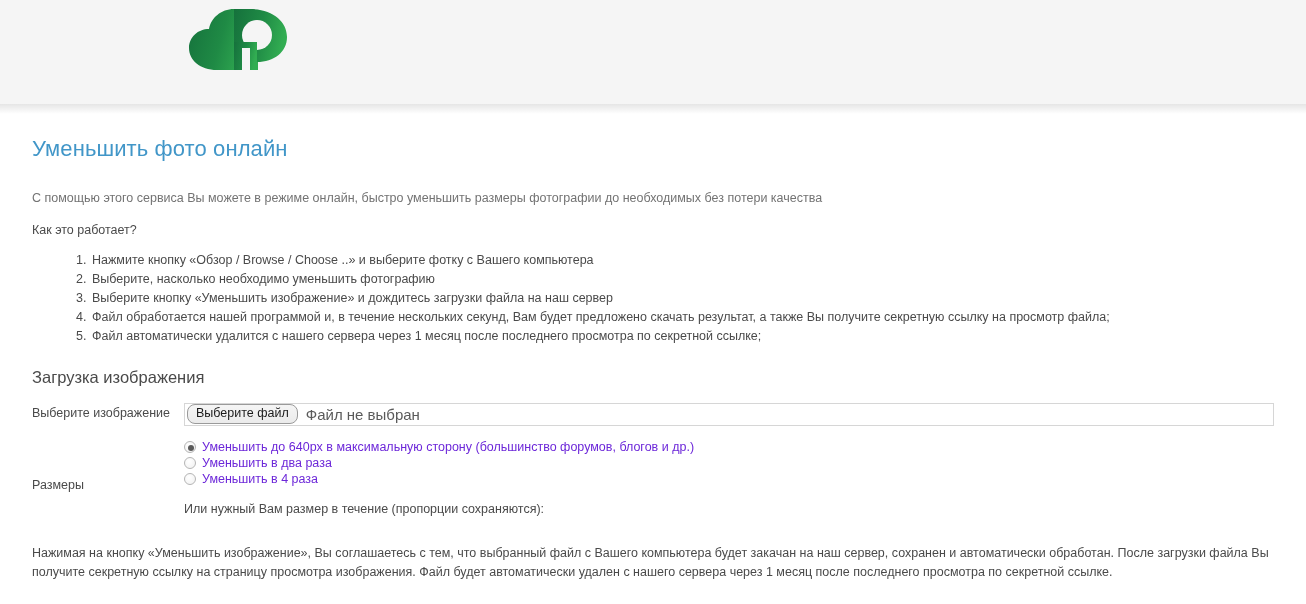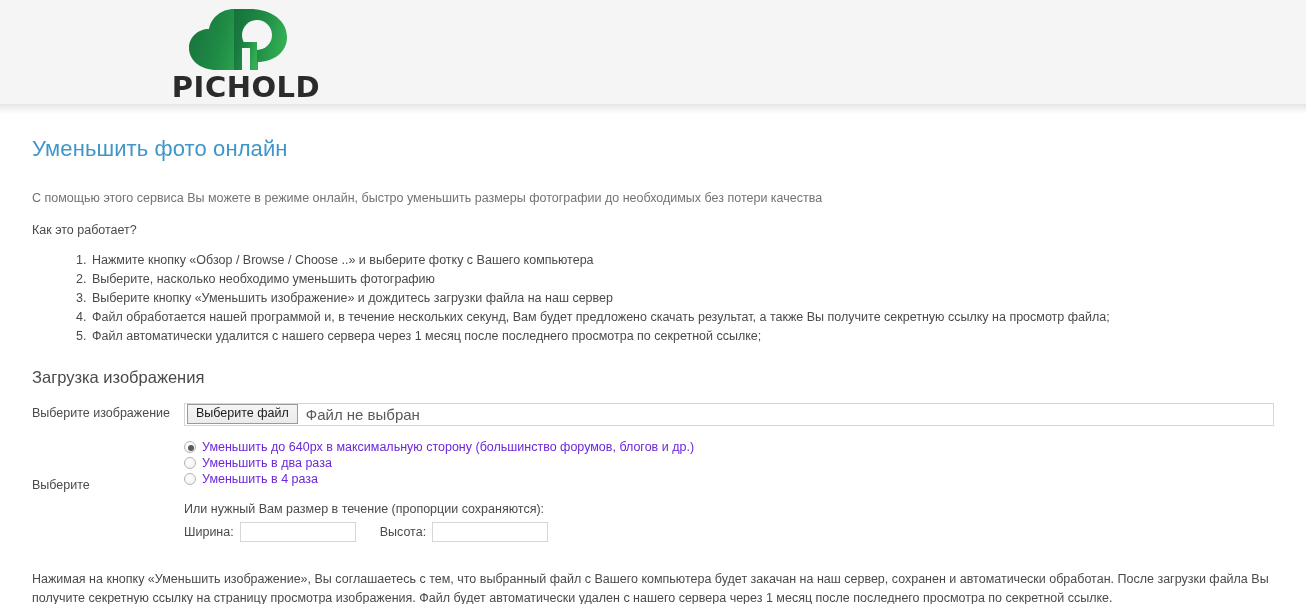--- a/index.html
+++ b/index.html
@@ -110,21 +110,21 @@
     padding: 0 2px;
   }
   .file-btn {
     border: 1px solid #9a9a9a;
     background: linear-gradient(to bottom, #f5f5f5, #ebebeb);
     font-family: "Liberation Sans", sans-serif;
     font-size: 12.5px;
     color: #1a1a1a;
     padding: 1px 8px 2px 8px;
     line-height: 1.25;
-    border-radius: 0;
+    border-radius: 8px;
     cursor: default;
   }
   .file-status {
     font-size: 15px;
     color: #5a5a5a;
     margin-left: 8px;
   }
 
   .sizes-row { margin-top: 14px; }
   .sizes-label { padding-top: 38px; }
@@ -220,21 +220,20 @@
         C85,5 100,17 100,33
         C100,48 87,58 70,58
         L70,66
         L47,66
         L47,5
         Z"></path>
       <circle cx="70" cy="31" r="15" fill="#f5f5f5"></circle>
       <rect x="47" y="38" width="23" height="28" fill="url(#gcloud)"></rect>
       <path fill="#f5f5f5" d="M55,44 h8 v22 h-8 z"></path>
     </svg>
-    <div class="logo-word">PICHOLD</div>
   </div>
 </div>
 
 <div class="page">
 
   <h1 class="page-title">Уменьшить фото онлайн</h1>
 
   <p class="intro">С помощью этого сервиса Вы можете в режиме онлайн, быстро уменьшить размеры фотографии до необходимых без потери качества</p>
 
   <p class="how">Как это работает?</p>
@@ -255,47 +254,40 @@
       <div class="form-label">Выберите изображение</div>
       <div class="form-field">
         <div class="file-input">
           <span class="file-btn">Выберите файл</span>
           <span class="file-status">Файл не выбран</span>
         </div>
       </div>
     </div>
 
     <div class="form-row sizes-row">
-      <div class="form-label sizes-label">Выберите</div>
+      <div class="form-label sizes-label">Размеры</div>
       <div class="form-field">
 
         <div class="radio-list">
           <div class="radio-item checked">
             <span class="radio-dot"></span>
             <span class="radio-label">Уменьшить до 640px в максимальную сторону (большинство форумов, блогов и др.)</span>
           </div>
           <div class="radio-item">
             <span class="radio-dot"></span>
             <span class="radio-label">Уменьшить в два раза</span>
           </div>
           <div class="radio-item">
             <span class="radio-dot"></span>
             <span class="radio-label">Уменьшить в 4 раза</span>
           </div>
         </div>
 
         <div class="pixels-note">Или нужный Вам размер в течение (пропорции сохраняются):</div>
 
-        <div class="dims-row">
-          <span class="dim-label">Ширина:</span>
-          <input class="dim-input" type="text" value="" style="">
-          <span class="dim-gap"></span>
-          <span class="dim-label">Высота:</span>
-          <input class="dim-input" type="text" value="" style="">
-        </div>
 
       </div>
     </div>
 
   </div>
 
   <p class="disclaimer">Нажимая на кнопку «Уменьшить изображение», Вы соглашаетесь с тем, что выбранный файл с Вашего компьютера будет закачан на наш сервер, сохранен и автоматически обработан. После загрузки файла Вы получите секретную ссылку на страницу просмотра изображения. Файл будет автоматически удален с нашего сервера через 1 месяц после последнего просмотра по секретной ссылке.</p>
 
 </div>
 

